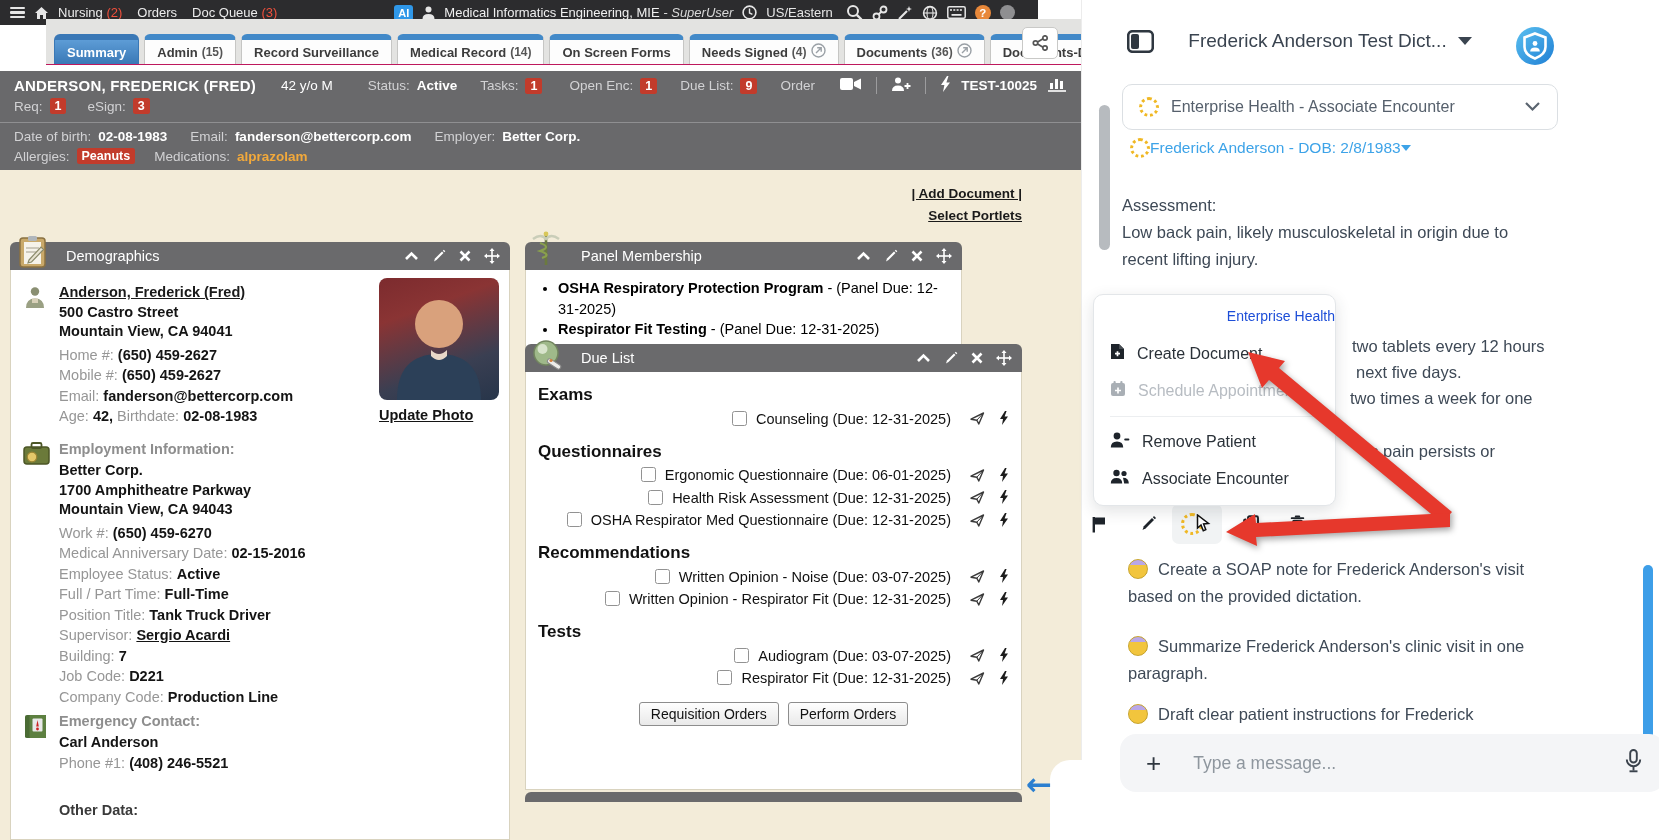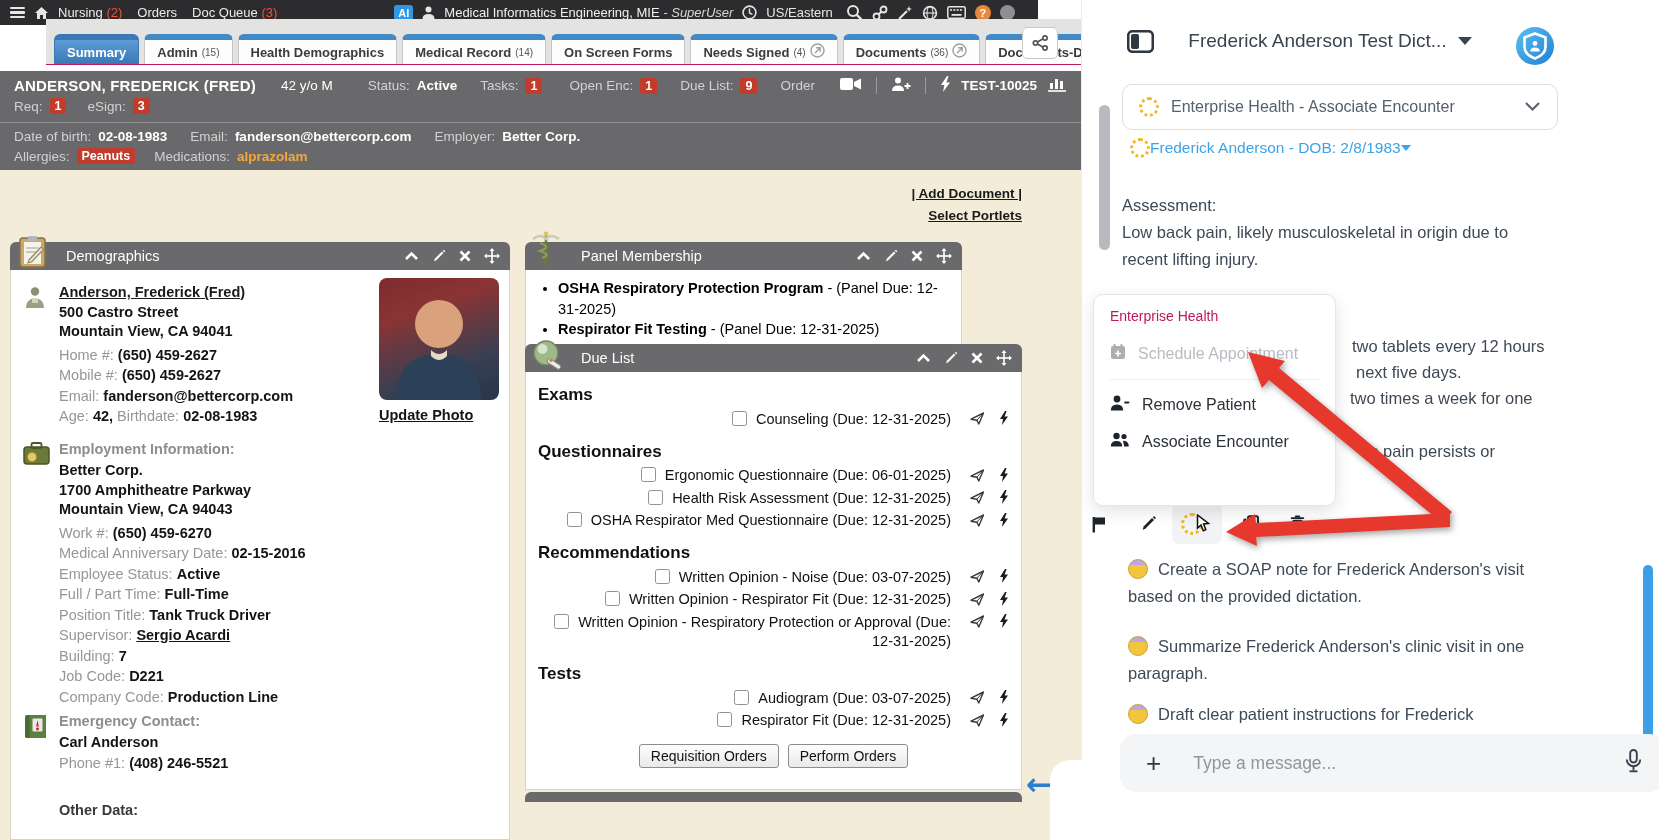--- a/index.html
+++ b/index.html
@@ -22,21 +22,21 @@
   .help-dot{width:16px;height:16px;border-radius:50%;background:#e8883a;color:#fff;
     font-size:11.5px;font-weight:bold;text-align:center;line-height:16px;display:inline-block;}
   .gray-dot{width:15px;height:15px;border-radius:50%;background:#8f8f91;display:inline-block;}
   
   .tabbar{position:absolute;left:0;top:19px;width:1081px;height:46px;background:#e3e3e1;
     border-bottom:1px solid #be185d;box-sizing:border-box;margin-left:46px;}
   .tabs{position:absolute;left:8px;bottom:0;display:flex;gap:5px;align-items:flex-end;}
   .tab{background:#fdfdfd;border:1px solid #c6c6c4;border-bottom:none;border-top:6px solid #4289c8;
     border-radius:6px 6px 0 0;height:24px;display:flex;align-items:center;gap:4px;
     padding:0 12px;font-size:13px;font-weight:bold;color:#3c3c3c;cursor:pointer;white-space:nowrap;}
-  .tab .t-c{font-size:10px;font-weight:normal;color:#555;}
+  .tab .t-c{font-size:12px;font-weight:bold;color:#555;}
   .tab.active{background:linear-gradient(#5d9cd6,#3a78b6);border-color:#3a78b6;color:#fff;}
   .share-btn{position:absolute;left:976px;top:8px;width:34px;height:30px;background:#fff;
     border:1px solid #c9c9c7;border-radius:5px;display:flex;align-items:center;justify-content:center;cursor:pointer;}
   
   .banner{position:absolute;left:0;top:71px;width:1081px;height:51px;background:#69696b;color:#fff;}
   .b-row{display:flex;align-items:center;gap:7px;padding:5px 14px 0;font-size:13.5px;white-space:nowrap;}
   .b-name{font-weight:bold;font-size:15px;letter-spacing:.2px;}
   .b-lbl{color:#d2d2d4;}
   .b-val{color:#fff;font-weight:bold;}
   .badge{background:#c23b2b;color:#fff;font-weight:bold;font-size:12.5px;padding:1px 5px;border-radius:2.5px;}
@@ -91,21 +91,21 @@
     box-sizing:border-box;font-size:16px;color:#56606c;cursor:pointer;}
   .pat-link{position:absolute;left:1130px;top:138px;display:flex;align-items:center;gap:0;
     font-size:15.5px;color:#3da3e8;cursor:pointer;}
   .tri-sm{width:0;height:0;border-left:5px solid transparent;border-right:5px solid transparent;
     border-top:6px solid #3da3e8;}
   .assess{position:absolute;left:1122px;top:192px;width:430px;font-size:16.5px;line-height:27px;color:#3e4956;}
   .frag{position:absolute;font-size:16.5px;color:#3e4956;z-index:1;white-space:nowrap;}
   .menu{position:absolute;left:1093px;top:294px;width:243px;height:212px;background:#fff;
     border:1px solid #e3e6e9;border-radius:10px;box-shadow:0 5px 16px rgba(40,50,60,.14);
     z-index:2;overflow:hidden;white-space:nowrap;box-sizing:border-box;padding:13px 0 0 16px;}
-  .m-group{font-size:14px;color:#be185d;margin-bottom:11px;}
+  .m-group{font-size:14px;color:#1d4ed8;margin-bottom:11px;text-align:right;}
   .m-item{display:flex;align-items:center;gap:12px;font-size:16px;color:#2a3138;height:37px;cursor:pointer;}
   .m-item.disabled{color:#b7bcc2;cursor:default;}
   .m-div{border-top:1px solid #eceef0;margin:7px 16px 6px 0;}
   .tool{position:absolute;cursor:pointer;}
   .sun-btn{position:absolute;left:1172px;top:504px;width:50px;height:40px;background:#f1f3f4;
     border-radius:7px;z-index:1;cursor:pointer;}
   .sug{position:absolute;left:1128px;width:416px;font-size:16.5px;line-height:27px;color:#3e4956;
     margin:0;cursor:pointer;}
   .bee{display:inline-block;width:20px;height:20px;border-radius:50%;margin-right:10px;vertical-align:-4px;
     background:linear-gradient(180deg,#b9a7e8 0 30%,#f2c53d 30%),
@@ -204,21 +204,21 @@
   <div class="tabbar">
     <div class="tabs">
       <div class="tab active">
           <span class="t-l">Summary</span>
         </div>
       <div class="tab">
           <span class="t-l">Admin</span>
           <span class="t-c">(15)</span>
         </div>
       <div class="tab">
-          <span class="t-l">Health Demographics</span>
+          <span class="t-l">Record Surveillance</span>
         </div>
       <div class="tab">
           <span class="t-l">Medical Record</span>
           <span class="t-c">(14)</span>
         </div>
       <div class="tab">
           <span class="t-l">On Screen Forms</span>
         </div>
       <div class="tab">
           <span class="t-l">Needs Signed</span>
@@ -591,30 +591,20 @@
       <div class="dl-row"><span class="cb"></span><span>Written Opinion - Respirator Fit (Due: 12-31-2025)</span>
         <span class="dl-ic">
             <span><svg width="15" height="13">
                 <path d="M1 7.2 L13.5 1 L8.8 12 L6.8 8.2 Z" fill="none" stroke="#3a3a3a" stroke-width="1.4" stroke-linejoin="round"></path>
                 <line x1="6.8" y1="8.2" x2="13.5" y2="1" stroke="#3a3a3a" stroke-width="1"></line>
               </svg></span>
             <span><svg width="10" height="14">
                 <polygon points="6,0 1,8 4,8 3,14 9,5.5 5.6,5.5 7.6,0" fill="#1c1c1c"></polygon>
               </svg></span>
           </span></div>
-      <div class="dl-row"><span class="cb"></span><span>Written Opinion - Respiratory Protection or Approval (Due: 12-31-2025)</span>
-        <span class="dl-ic">
-            <span><svg width="15" height="13">
-                <path d="M1 7.2 L13.5 1 L8.8 12 L6.8 8.2 Z" fill="none" stroke="#3a3a3a" stroke-width="1.4" stroke-linejoin="round"></path>
-                <line x1="6.8" y1="8.2" x2="13.5" y2="1" stroke="#3a3a3a" stroke-width="1"></line>
-              </svg></span>
-            <span><svg width="10" height="14">
-                <polygon points="6,0 1,8 4,8 3,14 9,5.5 5.6,5.5 7.6,0" fill="#1c1c1c"></polygon>
-              </svg></span>
-          </span></div>
 
       <div class="dl-h">Tests</div>
       <div class="dl-row"><span class="cb"></span><span>Audiogram (Due: 03-07-2025)</span>
         <span class="dl-ic">
             <span><svg width="15" height="13">
                 <path d="M1 7.2 L13.5 1 L8.8 12 L6.8 8.2 Z" fill="none" stroke="#3a3a3a" stroke-width="1.4" stroke-linejoin="round"></path>
                 <line x1="6.8" y1="8.2" x2="13.5" y2="1" stroke="#3a3a3a" stroke-width="1"></line>
               </svg></span>
             <span><svg width="10" height="14">
                 <polygon points="6,0 1,8 4,8 3,14 9,5.5 5.6,5.5 7.6,0" fill="#1c1c1c"></polygon>
@@ -688,20 +678,28 @@
     <div>recent lifting injury.</div>
   </div>
 
   <div class="frag" style="left:1352px;top:337px">two tablets every 12 hours</div>
   <div class="frag" style="left:1356px;top:363px">next five days.</div>
   <div class="frag" style="left:1350px;top:389px">two times a week for one</div>
   <div class="frag" style="left:1362px;top:442px">ss pain persists or</div>
 
   <div class="menu">
     <div class="m-group">Enterprise Health</div>
+    <div class="m-item">
+      <span><svg width="15" height="17">
+            <path d="M1 1 h8 l5 5 v10 H1 Z" fill="#1e242b"></path>
+            <path d="M9 1 v5 h5" fill="#4a4f55"></path>
+            <path d="M7.5 8.2 v5 M5 10.7 h5" stroke="#fff" stroke-width="1.7"></path>
+          </svg></span>
+      <span>Create Document</span>
+    </div>
     <div class="m-item disabled">
       <span><svg width="16" height="17">
             <rect x="1" y="3" width="14" height="13" rx="2" fill="#a9afb5"></rect>
             <rect x="3.5" y="1" width="2.2" height="3.6" rx="1" fill="#a9afb5"></rect>
             <rect x="10.3" y="1" width="2.2" height="3.6" rx="1" fill="#a9afb5"></rect>
             <path d="M8 7.5 v6 M5 10.5 h6" stroke="#fff" stroke-width="1.7"></path>
           </svg></span>
       <span>Schedule Appointment</span>
     </div>
     <div class="m-div"></div>

